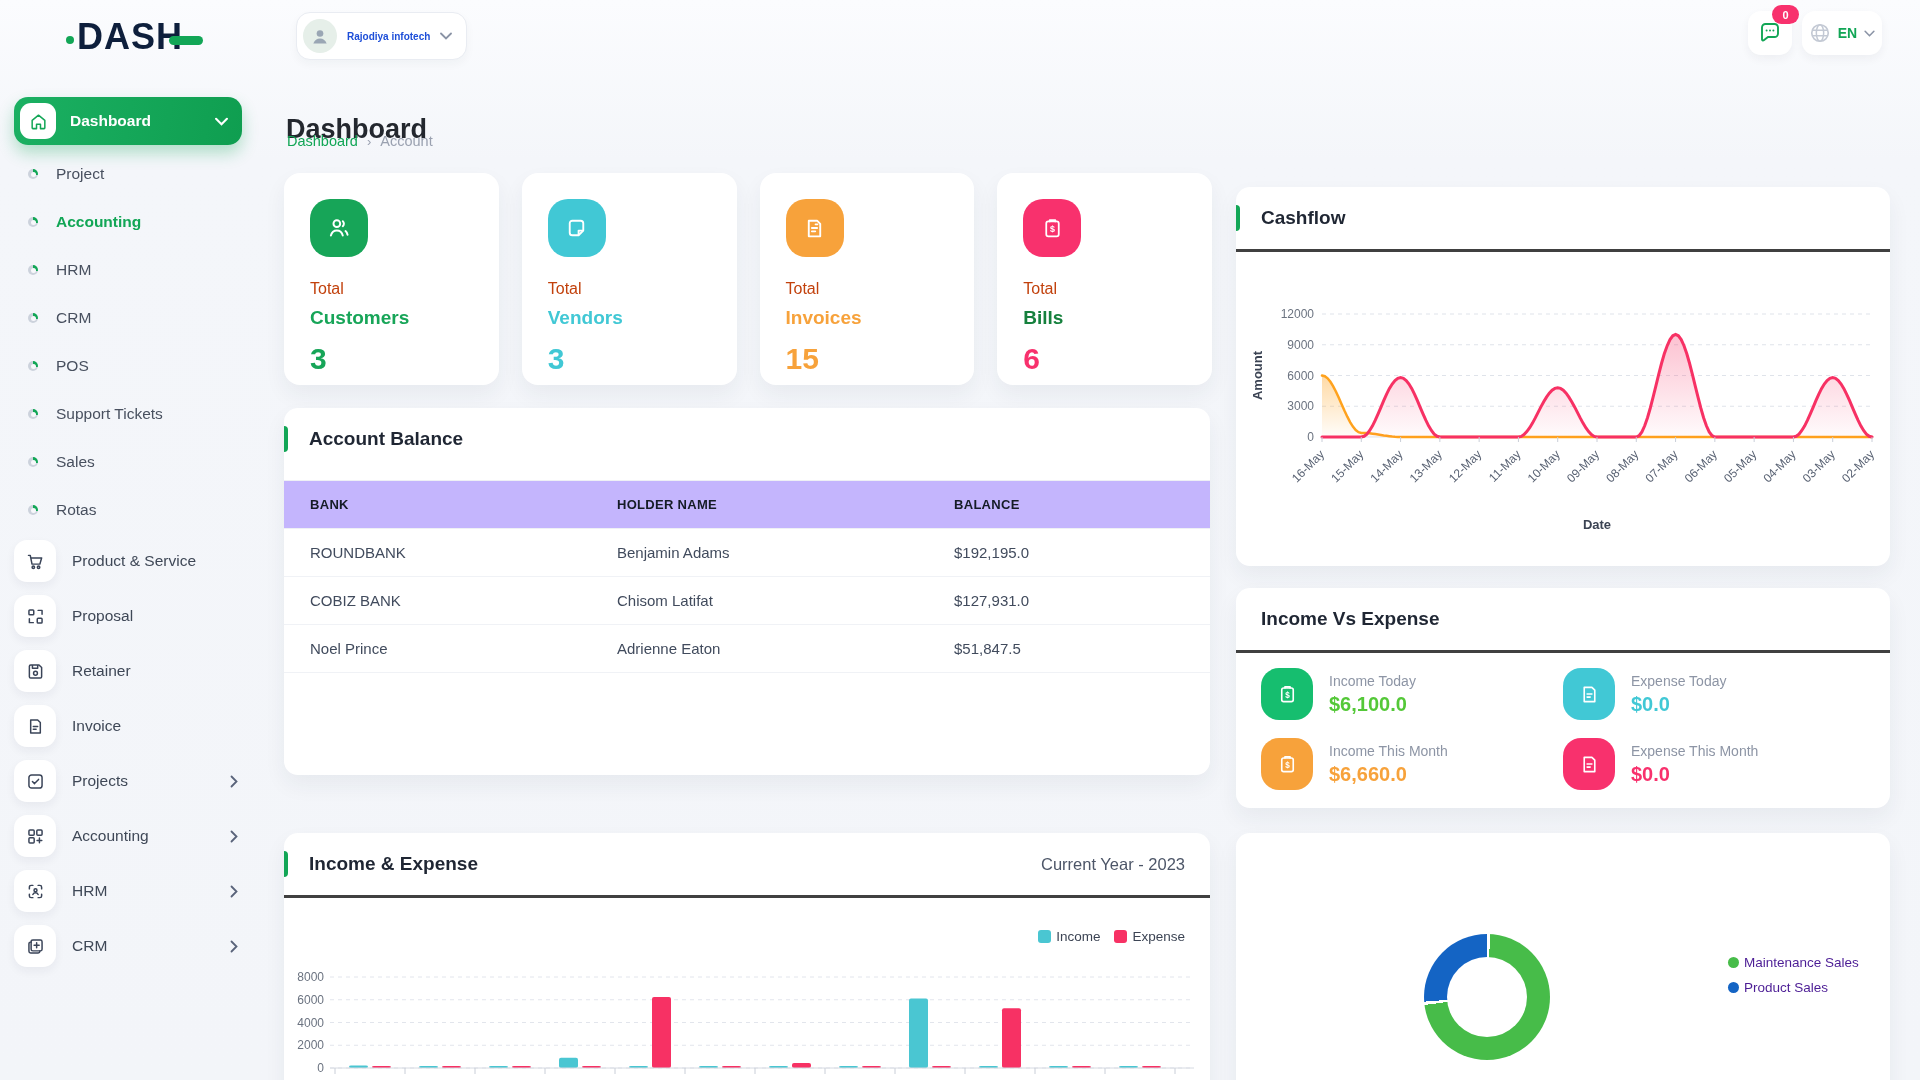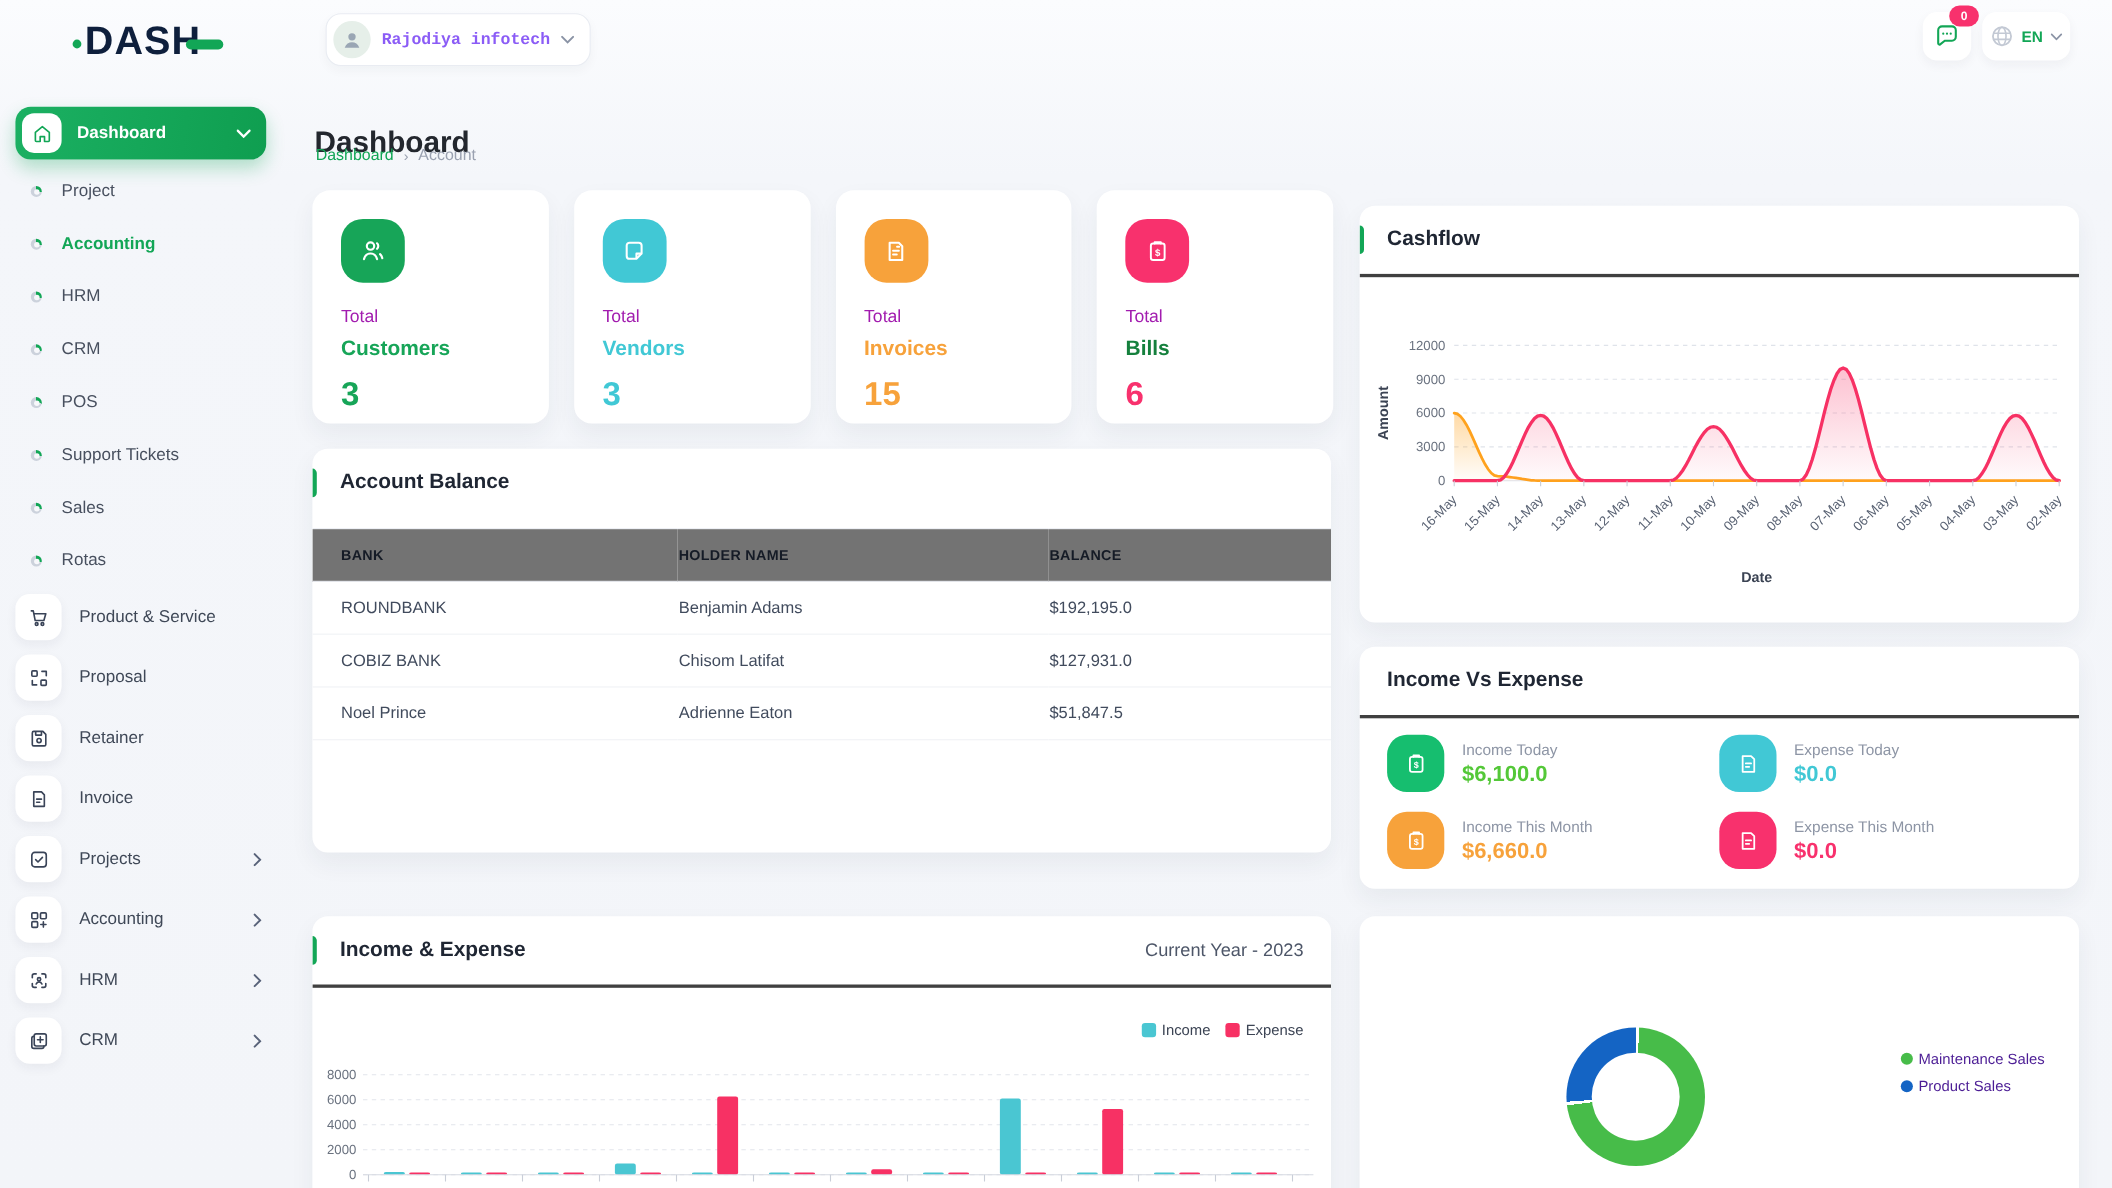--- a/index.html
+++ b/index.html
@@ -11,21 +11,21 @@
   }
   .topbar{position:absolute;left:0;top:0;right:0;height:72px;}
   .logo{position:absolute;left:66px;top:16px;display:flex;align-items:center;cursor:pointer;}
   .logo-dot{width:8px;height:8px;border-radius:50%;background:#12A656;margin-right:3px;margin-top:6px;}
   .logo-text{font-size:36px;font-weight:bold;letter-spacing:1px;color:#0E1F3C;}
   .logo-dash{width:34px;height:9px;border-radius:5px;background:#12A656;margin-left:-14px;margin-top:6px;}
   .user-chip{position:absolute;left:296px;top:12px;height:46px;background:#fff;border:1px solid #e9ecf2;
     border-radius:14px;display:flex;align-items:center;padding:0 14px 0 6px;gap:10px;cursor:pointer;
     box-shadow:0 4px 10px rgba(30,40,60,.04);}
   .avatar{width:34px;height:34px;border-radius:50%;background:#e6efe9;display:flex;align-items:center;justify-content:center;overflow:hidden;}
-  .user-name{font-size:15px;font-weight:bold;color:#8b5cf6;font-family:Liberation Mono, monospace;}
+  .user-name{font-size:10px;font-weight:bold;color:#1d4ed8;}
   .chev{color:#8a93a5;}
   .icon-btn{position:absolute;width:44px;height:44px;top:11px;background:#fff;border-radius:13px;
     box-shadow:0 4px 10px rgba(30,40,60,.05);display:flex;align-items:center;justify-content:center;cursor:pointer;}
   .chat-btn{right:128px;}
   .badge{position:absolute;top:-6px;right:-7px;min-width:19px;height:19px;border-radius:10px;background:#F8316D;
     color:#fff;font-size:11px;font-weight:bold;display:flex;align-items:center;justify-content:center;padding:0 4px;}
   .lang-chip{position:absolute;right:38px;top:11px;height:44px;width:80px;background:#fff;border-radius:13px;
     box-shadow:0 4px 10px rgba(30,40,60,.05);display:flex;align-items:center;justify-content:center;gap:7px;cursor:pointer;}
   .lang-label{font-size:14px;font-weight:bold;color:#12A656;}
 
@@ -54,35 +54,35 @@
   .breadcrumb{position:absolute;left:287px;top:133px;font-size:14.5px;display:flex;gap:9px;align-items:center;}
   .bc-link{color:#12A656;cursor:pointer;}
   .bc-sep{color:#9aa1b0;font-size:13px;}
   .bc-current{color:#9aa1b0;}
 
   
   .cards-row{position:absolute;left:284px;top:173px;width:928px;display:flex;gap:23px;}
   .stat-card{width:215px;height:212px;background:#fff;border-radius:16px;box-shadow:0 10px 22px rgba(32,46,74,.06);
     padding:26px;box-sizing:border-box;}
   .squircle{width:58px;height:58px;border-radius:20px;display:flex;align-items:center;justify-content:center;}
-  .stat-prefix{font-size:16px;color:#a21caf;margin-top:23px;}
+  .stat-prefix{font-size:16px;color:#c2410c;margin-top:23px;}
   .stat-label{font-size:19px;font-weight:bold;margin-top:9px;}
   .stat-value{font-size:30px;font-weight:bold;margin-top:13px;}
 
   
   .panel{position:absolute;background:#fff;border-radius:14px;box-shadow:0 10px 22px rgba(32,46,74,.06);overflow:hidden;}
   .panel-head{position:relative;height:62px;display:flex;align-items:center;padding:0 25px;}
   .panel-head.lined{border-bottom:3px solid #404040;}
   .accent{position:absolute;left:0;top:18px;width:4px;height:26px;background:#12A656;border-radius:0 4px 4px 0;}
   .panel-title{font-size:19px;font-weight:bold;color:#1f2633;}
   .panel-sub{margin-left:auto;font-size:16.5px;color:#4d5668;}
 
   .panel-balance{left:284px;top:408px;width:926px;height:367px;}
   .bal-table{position:absolute;left:0;right:0;top:72px;border-collapse:collapse;width:100%;font-size:15px;color:#414b5d;}
-  .bal-table th{background:#737373;border-top:1px solid #eef0f5;border-bottom:1px solid #eef0f5;height:45px;
+  .bal-table th{background:#c4b5fd;border-top:1px solid #eef0f5;border-bottom:1px solid #eef0f5;height:45px;
     text-align:left;font-size:13px;color:#151b26;letter-spacing:.3px;}
   .bal-table td{height:45px;border-bottom:1px solid #f0f2f6;}
   .bal-table th:nth-child(1),.bal-table td:nth-child(1){padding-left:26px;width:305px;}
   .bal-table th:nth-child(2),.bal-table td:nth-child(2){width:335px;}
 
   .panel-cashflow{left:1236px;top:187px;width:654px;height:379px;}
   #cashflow-svg{position:absolute;left:6px;top:56px;}
 
   .panel-ive{left:1236px;top:588px;width:654px;height:220px;}
   .tiles{position:absolute;left:25px;top:80px;right:25px;display:grid;grid-template-columns:1fr 1fr;row-gap:18px;}

